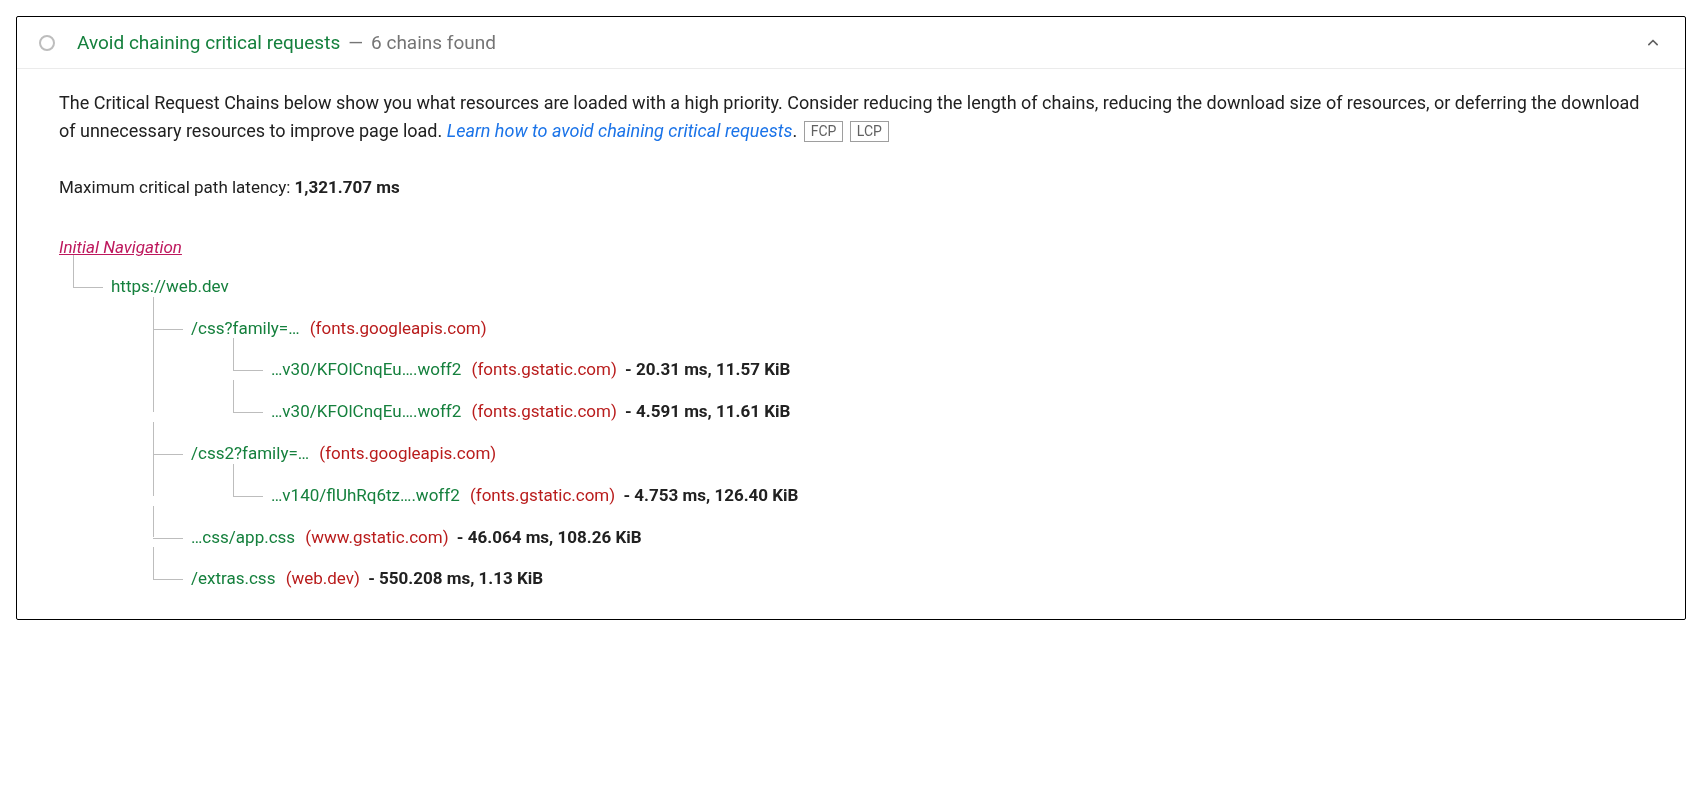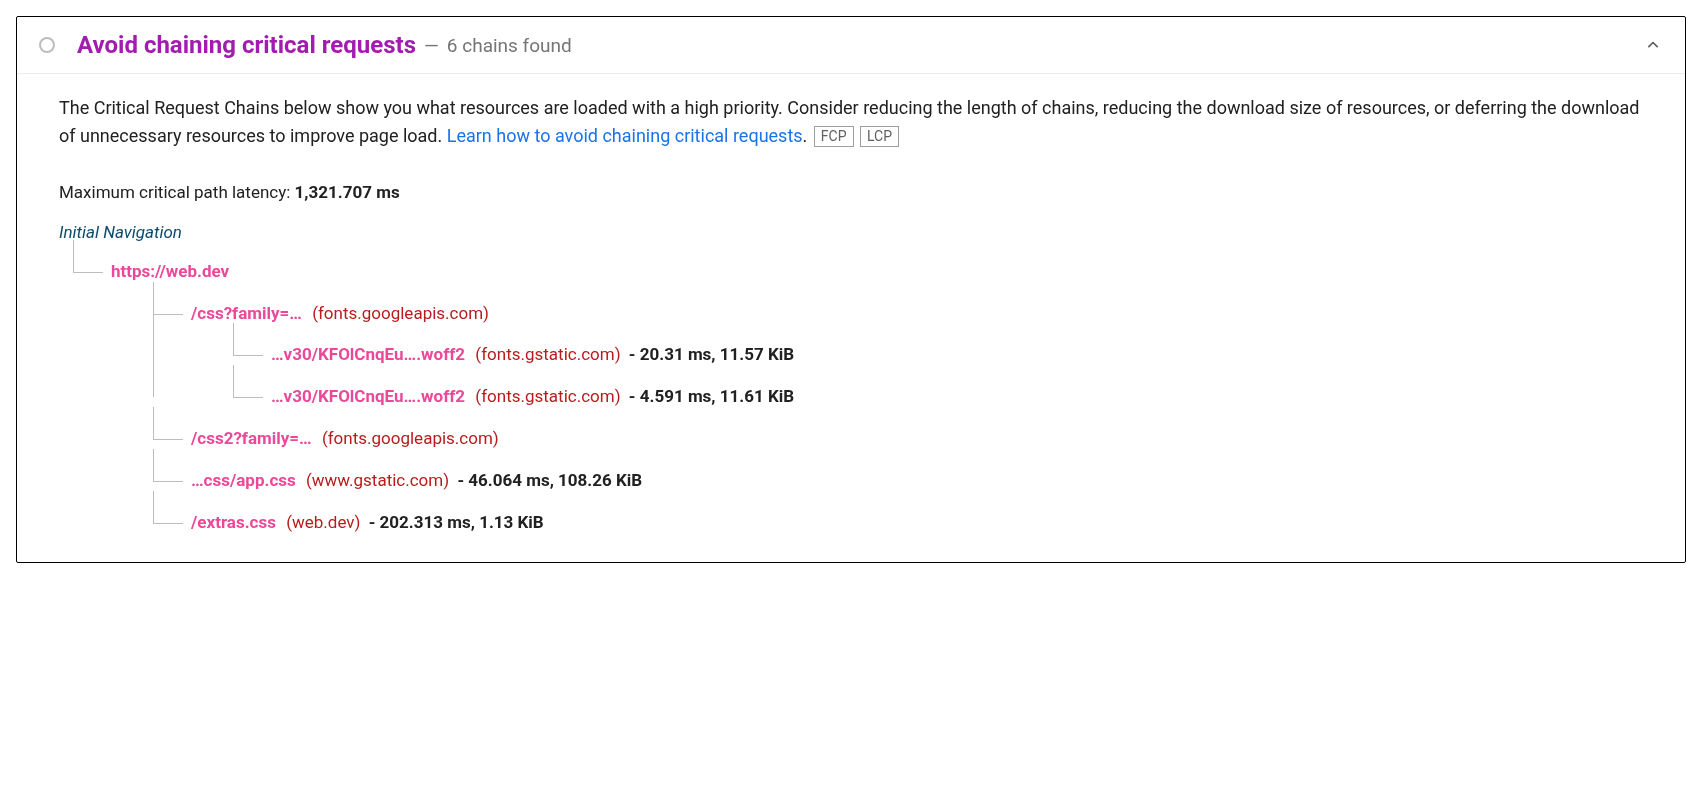--- a/index.html
+++ b/index.html
@@ -24,23 +24,23 @@
   }
   .status-ring {
     width: 16px;
     height: 16px;
     border: 2px solid #bdbdbd;
     border-radius: 50%;
     margin-right: 22px;
     flex-shrink: 0;
   }
   .audit-title {
-    font-size: 24px;
-    font-weight: 700;
-    color: #a21caf;
+    font-size: 19px;
+    font-weight: 400;
+    color: #15803d;
   }
   .audit-dash {
     font-size: 19px;
     color: #757575;
     margin: 0 8px;
   }
   .audit-count {
     font-size: 19px;
     color: #757575;
   }
@@ -56,20 +56,21 @@
   }
   .description {
     font-size: 18px;
     line-height: 1.55;
     color: #212121;
     margin: 0 0 4px 0;
   }
   .description a {
     color: #1a73e8;
     text-decoration: none;
+    font-style: italic;
   }
   .badge {
     display: inline-block;
     border: 1px solid #9e9e9e;
     border-radius: 0;
     font-size: 14px;
     color: #616161;
     padding: 1px 6px;
     margin-left: 2px;
     vertical-align: 1px;
@@ -77,22 +78,23 @@
   }
   .latency-line {
     font-size: 17px;
     color: #212121;
     margin-top: 32px;
   }
   .latency-line .val { font-weight: 700; }
   .root-label {
     font-size: 17px;
     font-style: italic;
-    color: #0c4a6e;
-    margin-top: 20px;
+    color: #be185d;
+    margin-top: 40px;
+    text-decoration: underline;
   }
   
   .tree {
     font-size: 17px;
     margin-top: 4px;
   }
   .tree ul {
     list-style: none;
     margin: 0;
     padding-left: 42px;
@@ -118,21 +120,21 @@
     position: absolute;
     left: 0;
     top: 12px;
     width: 30px;
     border-top: 1px solid #bdbdbd;
   }
   .tree li:last-child::before {
     bottom: auto;
     height: 32px;
   }
-  .node-path { color: #ec4899; font-weight: bold; }
+  .node-path { color: #15803d; }
   .node-host { color: #b91c1c; margin-left: 6px; }
   .node-stats { font-weight: 700; color: #212121; margin-left: 4px; }
 </style>
 </head>
 <body>
 
 <div class="audit-card">
 
   <div class="audit-header">
     <span class="status-ring"></span>
@@ -178,30 +180,37 @@
                 <li>
                   <span class="node-path">…v30/KFOlCnqEu….woff2</span>
                   <span class="node-host">(fonts.gstatic.com)</span>
                   <span class="node-stats">- 4.591 ms, 11.61 KiB</span>
                 </li>
               </ul>
             </li>
             <li>
               <span class="node-path">/css2?family=…</span>
               <span class="node-host">(fonts.googleapis.com)</span>
+              <ul>
+                <li>
+                  <span class="node-path">…v140/flUhRq6tz….woff2</span>
+                  <span class="node-host">(fonts.gstatic.com)</span>
+                  <span class="node-stats">- 4.753 ms, 126.40 KiB</span>
+                </li>
+              </ul>
             </li>
             <li>
               <span class="node-path">…css/app.css</span>
               <span class="node-host">(www.gstatic.com)</span>
               <span class="node-stats">- 46.064 ms, 108.26 KiB</span>
             </li>
             <li>
               <span class="node-path">/extras.css</span>
               <span class="node-host">(web.dev)</span>
-              <span class="node-stats">- 202.313 ms, 1.13 KiB</span>
+              <span class="node-stats">- 550.208 ms, 1.13 KiB</span>
             </li>
           </ul>
         </li>
       </ul>
     </div>
 
   </div>
 </div>
 
 </body></html>

